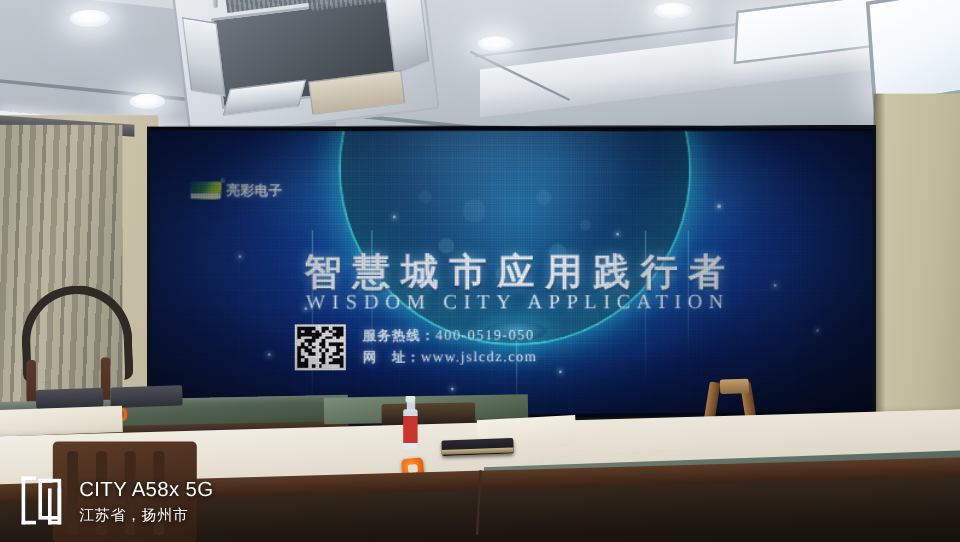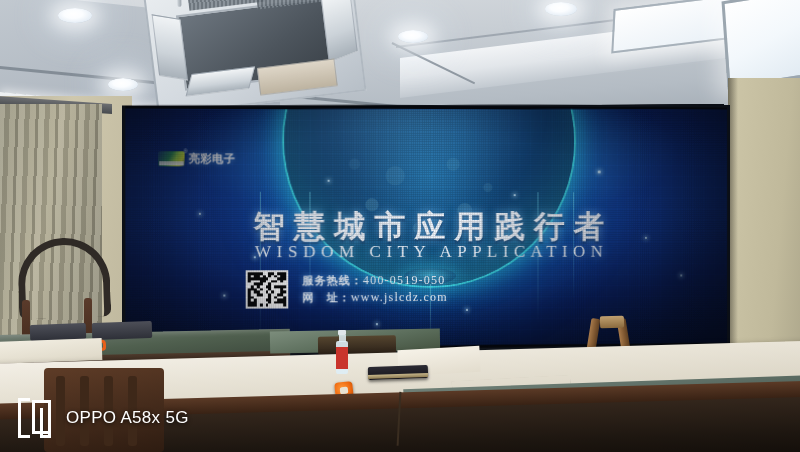--- a/index.html
+++ b/index.html
@@ -713,17 +713,18 @@
   <div class="chair" style="left:104px;top:376px; width:9px; height:70px; background:#3e2819;"></div>
   <div class="chair" style="left:128px;top:376px; width:9px; height:70px; background:#3e2819;"></div>
 
   <div class="watermark">
     <div class="wm-logo">
       <div class="bar-l"></div>
       <div class="bar-r"></div>
       <div class="bar-r2"></div>
     </div>
     <div class="wm-text">
-      <div class="wm-title">OPPO A58x 5G</div>
+      <div class="wm-title">CITY A58x 5G</div>
+      <div class="wm-sub">江苏省，扬州市</div>
     </div>
   </div>
 
 </div>
 
 </body></html>

